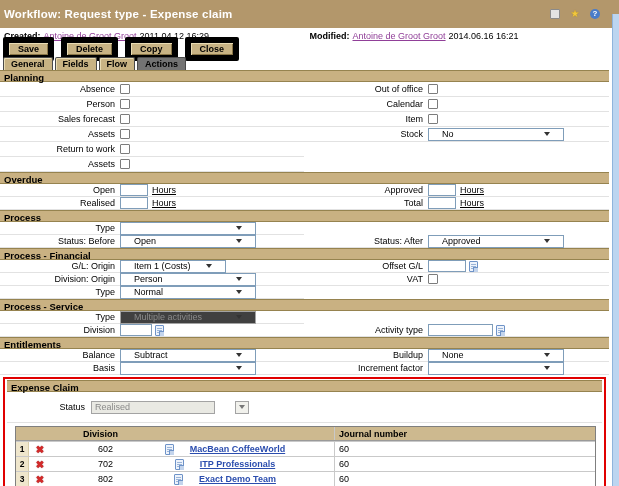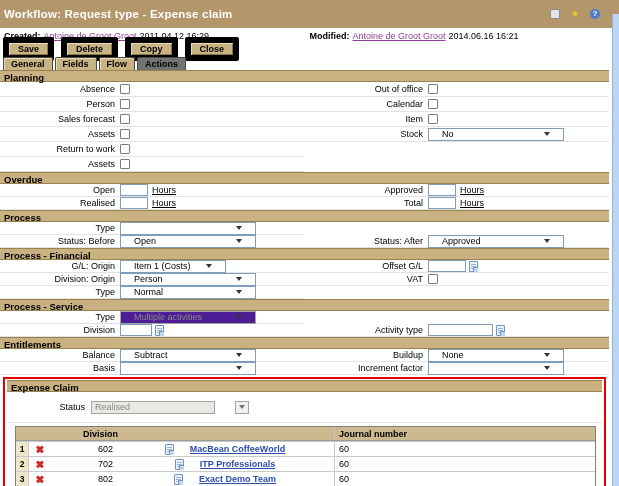--- a/index.html
+++ b/index.html
@@ -42,21 +42,21 @@
   .flabel { width:120px; text-align:right; padding-right:5px; white-space:nowrap; }
   .fcell.right .flabel { width:124px; }
   .suffix { margin-left:4px;text-decoration:underline; }
 
   .cb { display:inline-block; width:10px; height:10px; background:#fff; border:1px solid #7c7c7c; border-radius:1px; cursor:pointer; }
 
   .sel { height:13px; width:136px; border:1px solid #7F9DB9; background:#fff; display:flex; align-items:center; justify-content:space-between; padding:0 13px; cursor:pointer; }
   .sel.narrow { width:106px; }
   .sel .sel-text { white-space:nowrap; overflow:hidden; }
   .sel-arrow { width:0; height:0; border-left:3px solid transparent; border-right:3px solid transparent; border-top:4px solid #333; }
-  .sel.disabled { background:#4c1d95; color:#8a8a8a; border-color:#A3A3A3;gap:20px; }
+  .sel.disabled { background:#404040; color:#8a8a8a; border-color:#A3A3A3;gap:20px; }
 
   .inp { height:12px; border:1px solid #7F9DB9; background:#fff; font-size:9px; font-family:"Liberation Sans",sans-serif; padding:0 2px; }
   .w28 { width:28px; } .w38 { width:38px; } .w32 { width:32px; } .w65 { width:65px; }
 
   .doc-icon { display:inline-block; position:relative; width:9px; height:11px; background:#eef3fb; border:1px solid #6e93c8; border-radius:1px; margin-left:3px; cursor:pointer; flex:none; }
   .doc-icon::before { content:""; position:absolute; left:1px; top:2px; width:5px; height:1px; background:#9ab4d8; box-shadow:0 2px 0 #9ab4d8, 0 4px 0 #9ab4d8; }
   .doc-icon::after { content:""; position:absolute; right:-1px; bottom:-1px; width:4px; height:4px; background:#c3d4ec; border-left:1px solid #6e93c8; border-top:1px solid #6e93c8; }
 
   
   .redbox { margin:2px 3px 0 3px; border:2px solid #E00000; background:#fff; padding:1px 2px 2px 2px; }

